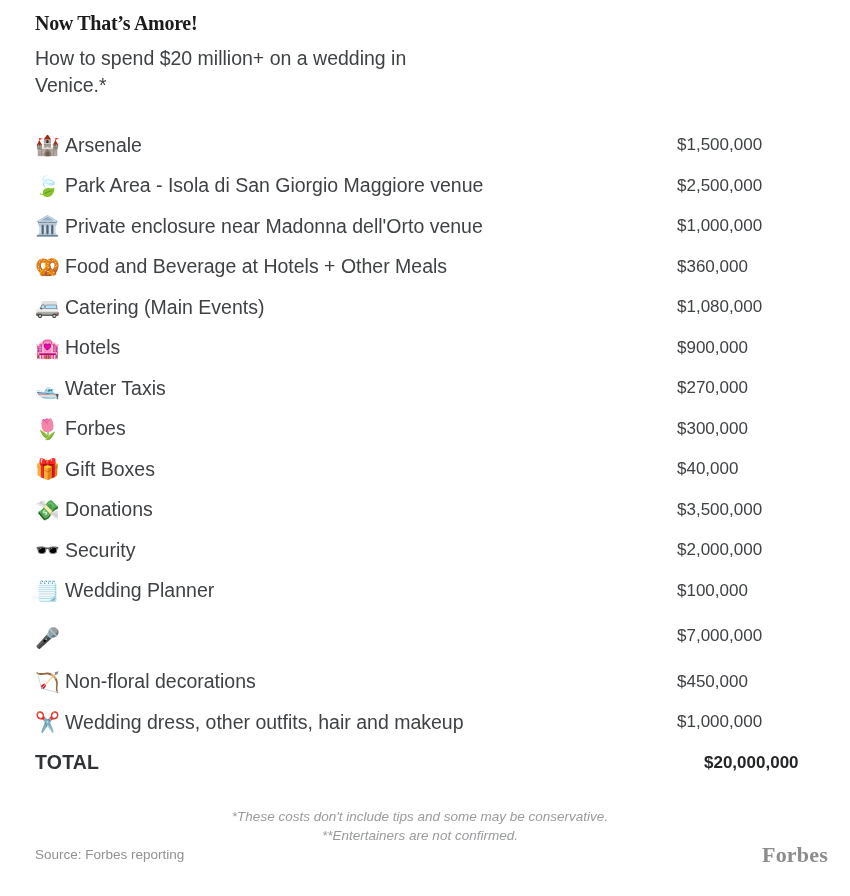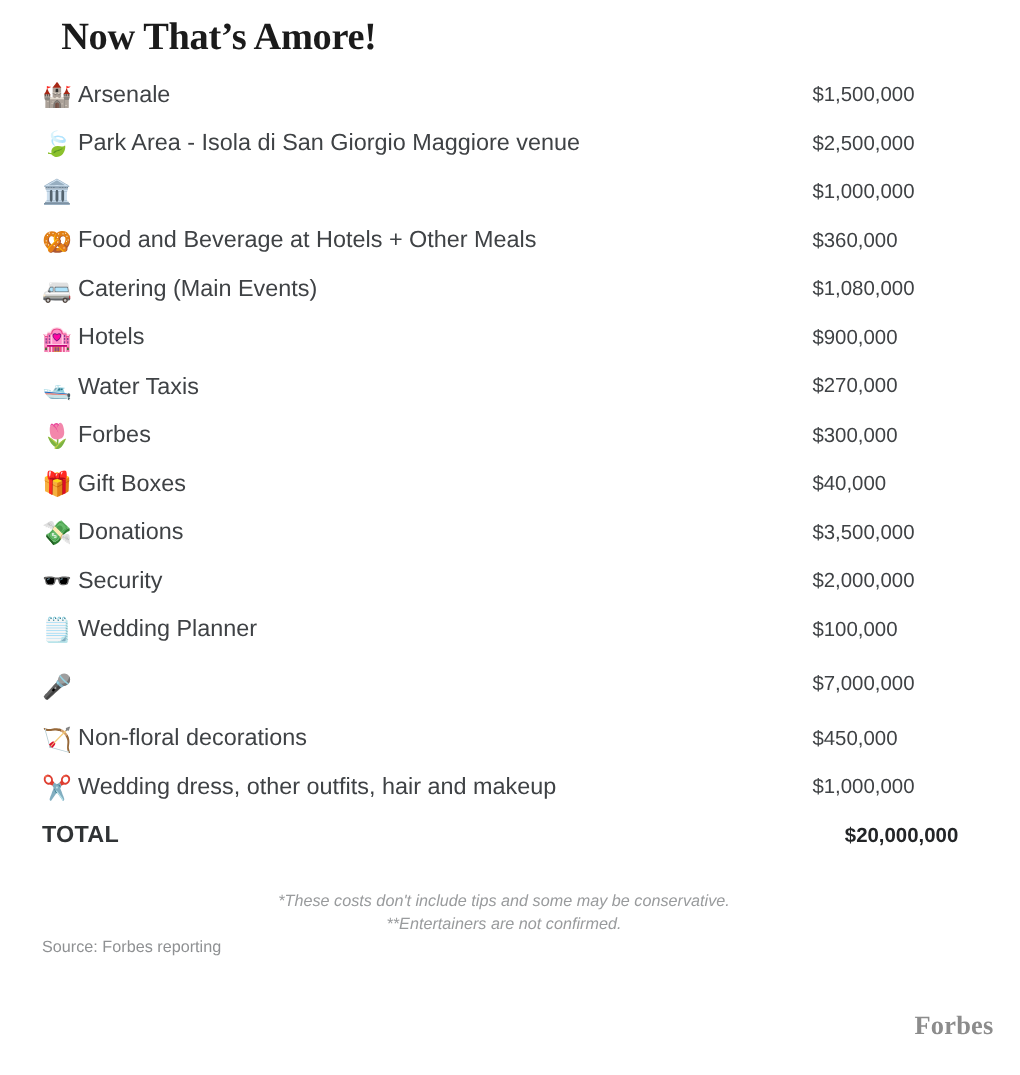--- a/index.html
+++ b/index.html
@@ -10,24 +10,24 @@
     background: #ffffff;
     font-family: "Liberation Sans", sans-serif;
     color: #3f4245;
     overflow: hidden;
     box-sizing: border-box;
     padding: 10px 45px 0 35px;
   }
   .title {
     font-family: "Liberation Serif", serif;
     font-weight: 700;
-    font-size: 32px;
+    font-size: 20px;
     letter-spacing: -0.3px;
     color: #1b1b1b;
-    margin: 2px 0 10px 16px;
+    margin: 2px 0 10px 0;
   }
   .subtitle {
     font-size: 19.5px;
     line-height: 27px;
     color: #3f4245;
     max-width: 440px;
     margin-bottom: 26px;
   }
   .rows { width: 770px; }
   .row {
@@ -83,20 +83,21 @@
     color: #8c8c8c;
     letter-spacing: 0.2px;
   }
 </style>
 </head>
 <body>
 
 <div class="page">
 
   <div class="title">Now That’s Amore!</div>
+  <div class="subtitle">How to spend $20 million+ on a wedding in Venice.*</div>
 
   <div class="rows">
 
     <div class="row">
       <div class="row-label">
           <span class="row-icon">🏰</span>
           <span class="label-text">Arsenale</span>
         </div>
       <div class="row-amount">$1,500,000</div>
     </div>
@@ -105,20 +106,21 @@
       <div class="row-label">
           <span class="row-icon">🍃</span>
           <span class="label-text">Park Area - Isola di San Giorgio Maggiore venue</span>
         </div>
       <div class="row-amount">$2,500,000</div>
     </div>
 
     <div class="row">
       <div class="row-label">
           <span class="row-icon">🏛️</span>
+          <span class="label-text">Private enclosure near Madonna dell'Orto venue</span>
         </div>
       <div class="row-amount">$1,000,000</div>
     </div>
 
     <div class="row">
       <div class="row-label">
           <span class="row-icon">🥨</span>
           <span class="label-text">Food and Beverage at Hotels + Other Meals</span>
         </div>
       <div class="row-amount">$360,000</div>

